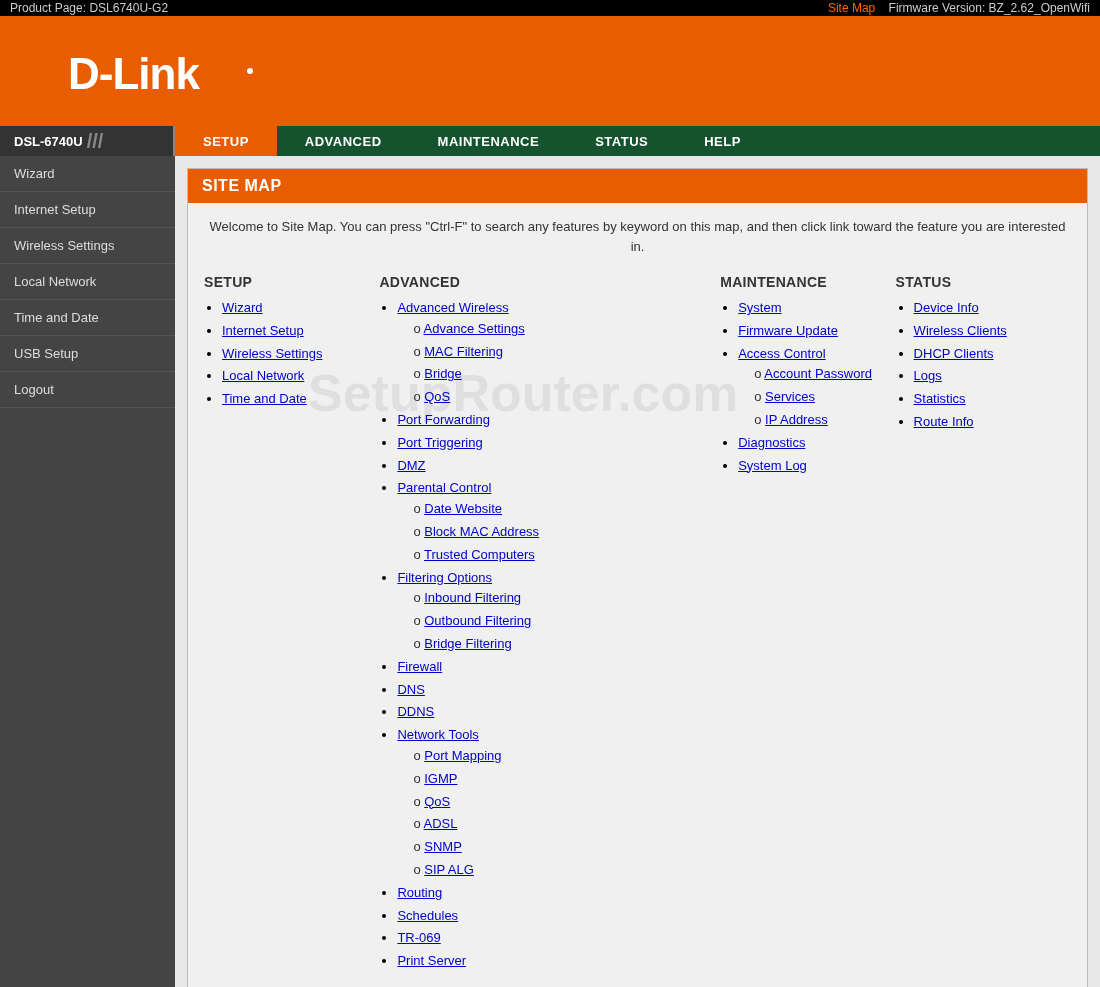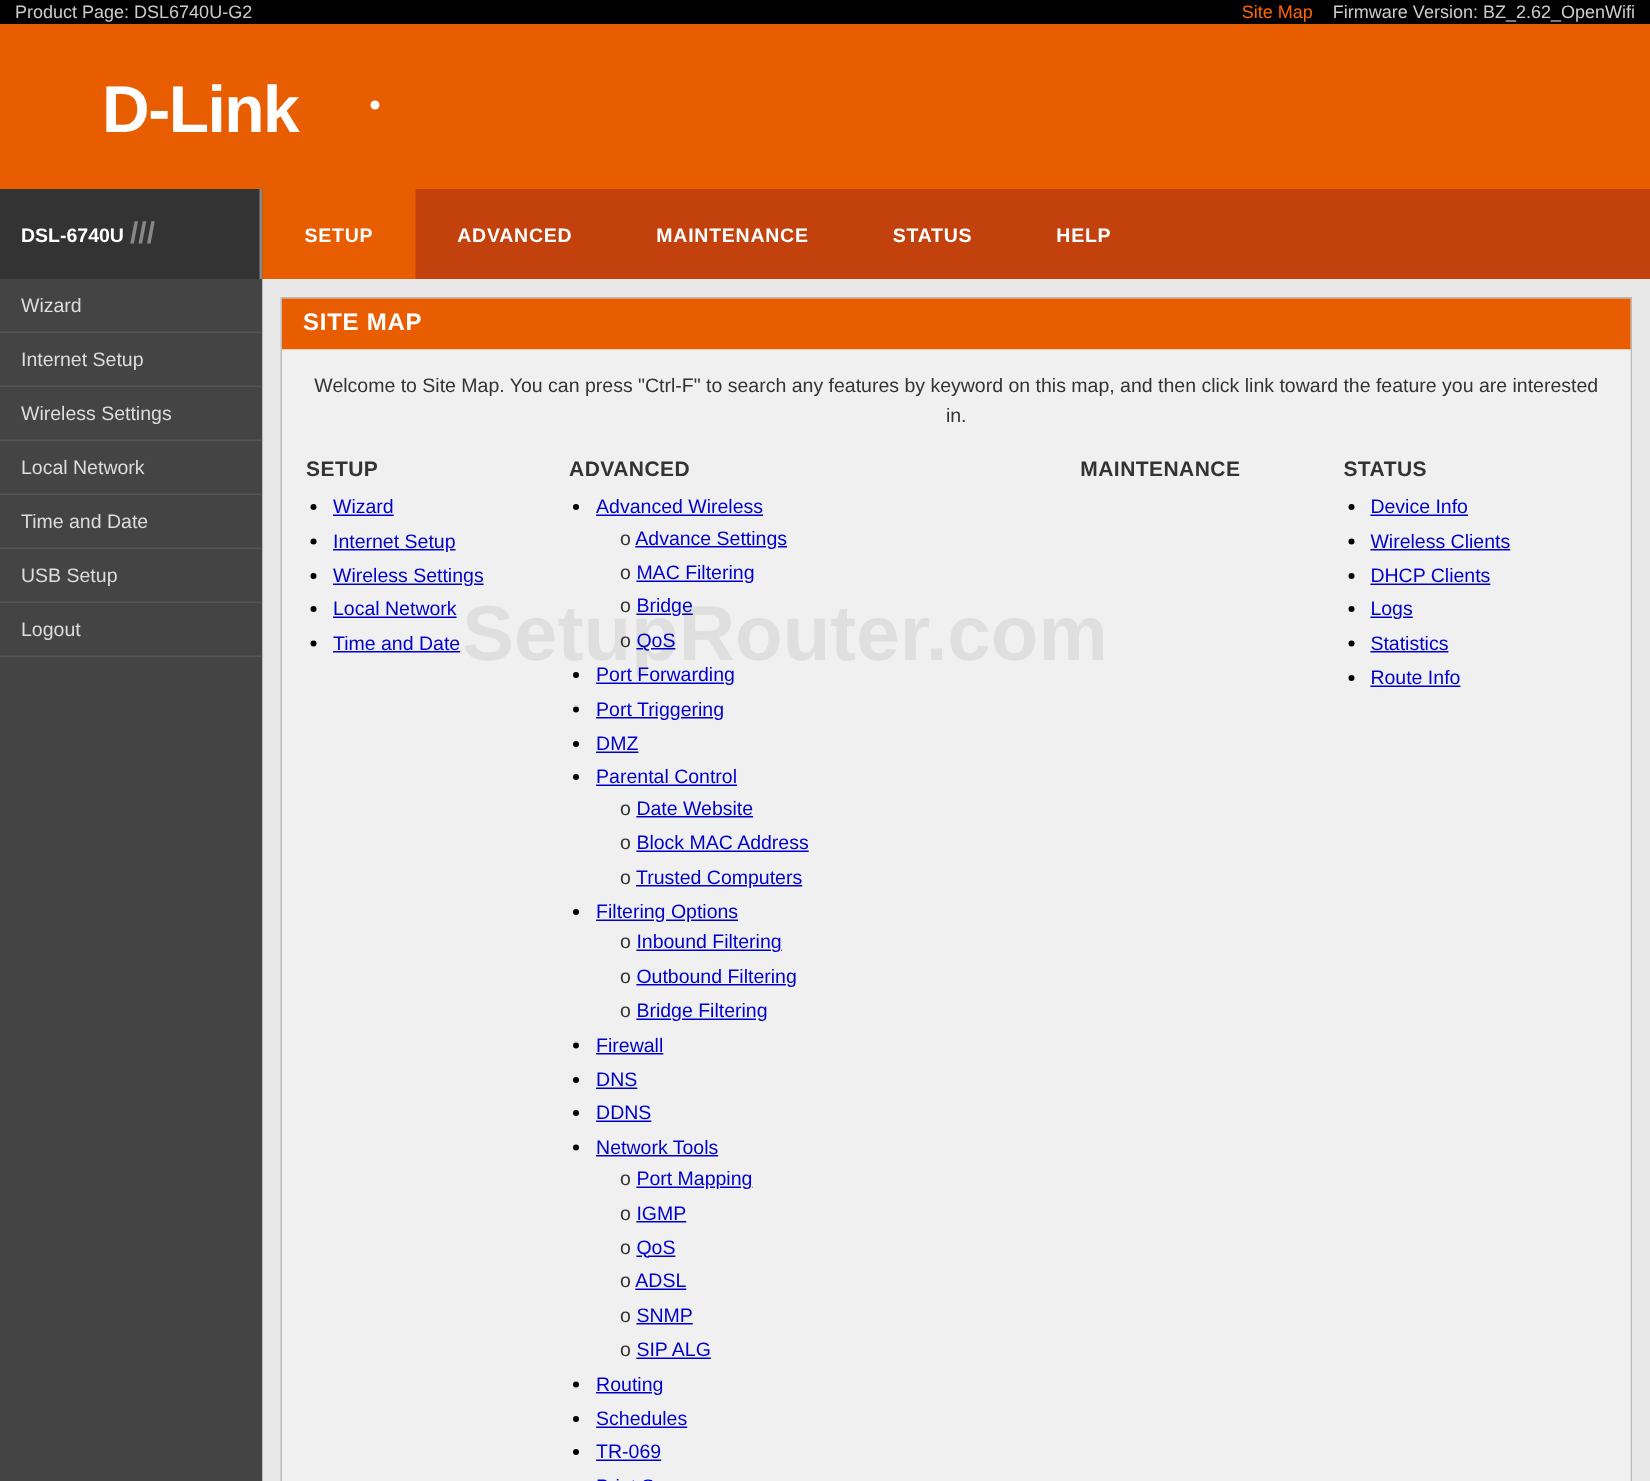--- a/index.html
+++ b/index.html
@@ -30,22 +30,22 @@
       font-weight: bold;
       color: white;
       font-family: Arial, sans-serif;
       letter-spacing: -1px;
     }
     #logo span { color: white; margin-left: 48px; }
 
     
     #nav-tabs {
       display: flex;
-      background: #c2410c;
-      height: 60px;
+      background: #14532d;
+      height: 30px;
     }
     #product-label {
       background: #333;
       color: white;
       font-size: 13px;
       font-weight: bold;
       padding: 0 14px;
       display: flex;
       align-items: center;
       min-width: 175px;
@@ -298,20 +298,34 @@
               </li>
               <li><a href="#">Routing</a></li>
               <li><a href="#">Schedules</a></li>
               <li><a href="#">TR-069</a></li>
               <li><a href="#">Print Server</a></li>
             </ul>
           </div>
 
           <div class="sitemap-col">
             <div class="sitemap-col-title">MAINTENANCE</div>
+            <ul>
+              <li><a href="#">System</a></li>
+              <li><a href="#">Firmware Update</a></li>
+              <li>
+                <a href="#">Access Control</a>
+                <ul>
+                  <li><a href="#">Account Password</a></li>
+                  <li><a href="#">Services</a></li>
+                  <li><a href="#">IP Address</a></li>
+                </ul>
+              </li>
+              <li><a href="#">Diagnostics</a></li>
+              <li><a href="#">System Log</a></li>
+            </ul>
           </div>
 
           <div class="sitemap-col">
             <div class="sitemap-col-title">STATUS</div>
             <ul>
               <li><a href="#">Device Info</a></li>
               <li><a href="#">Wireless Clients</a></li>
               <li><a href="#">DHCP Clients</a></li>
               <li><a href="#">Logs</a></li>
               <li><a href="#">Statistics</a></li>

